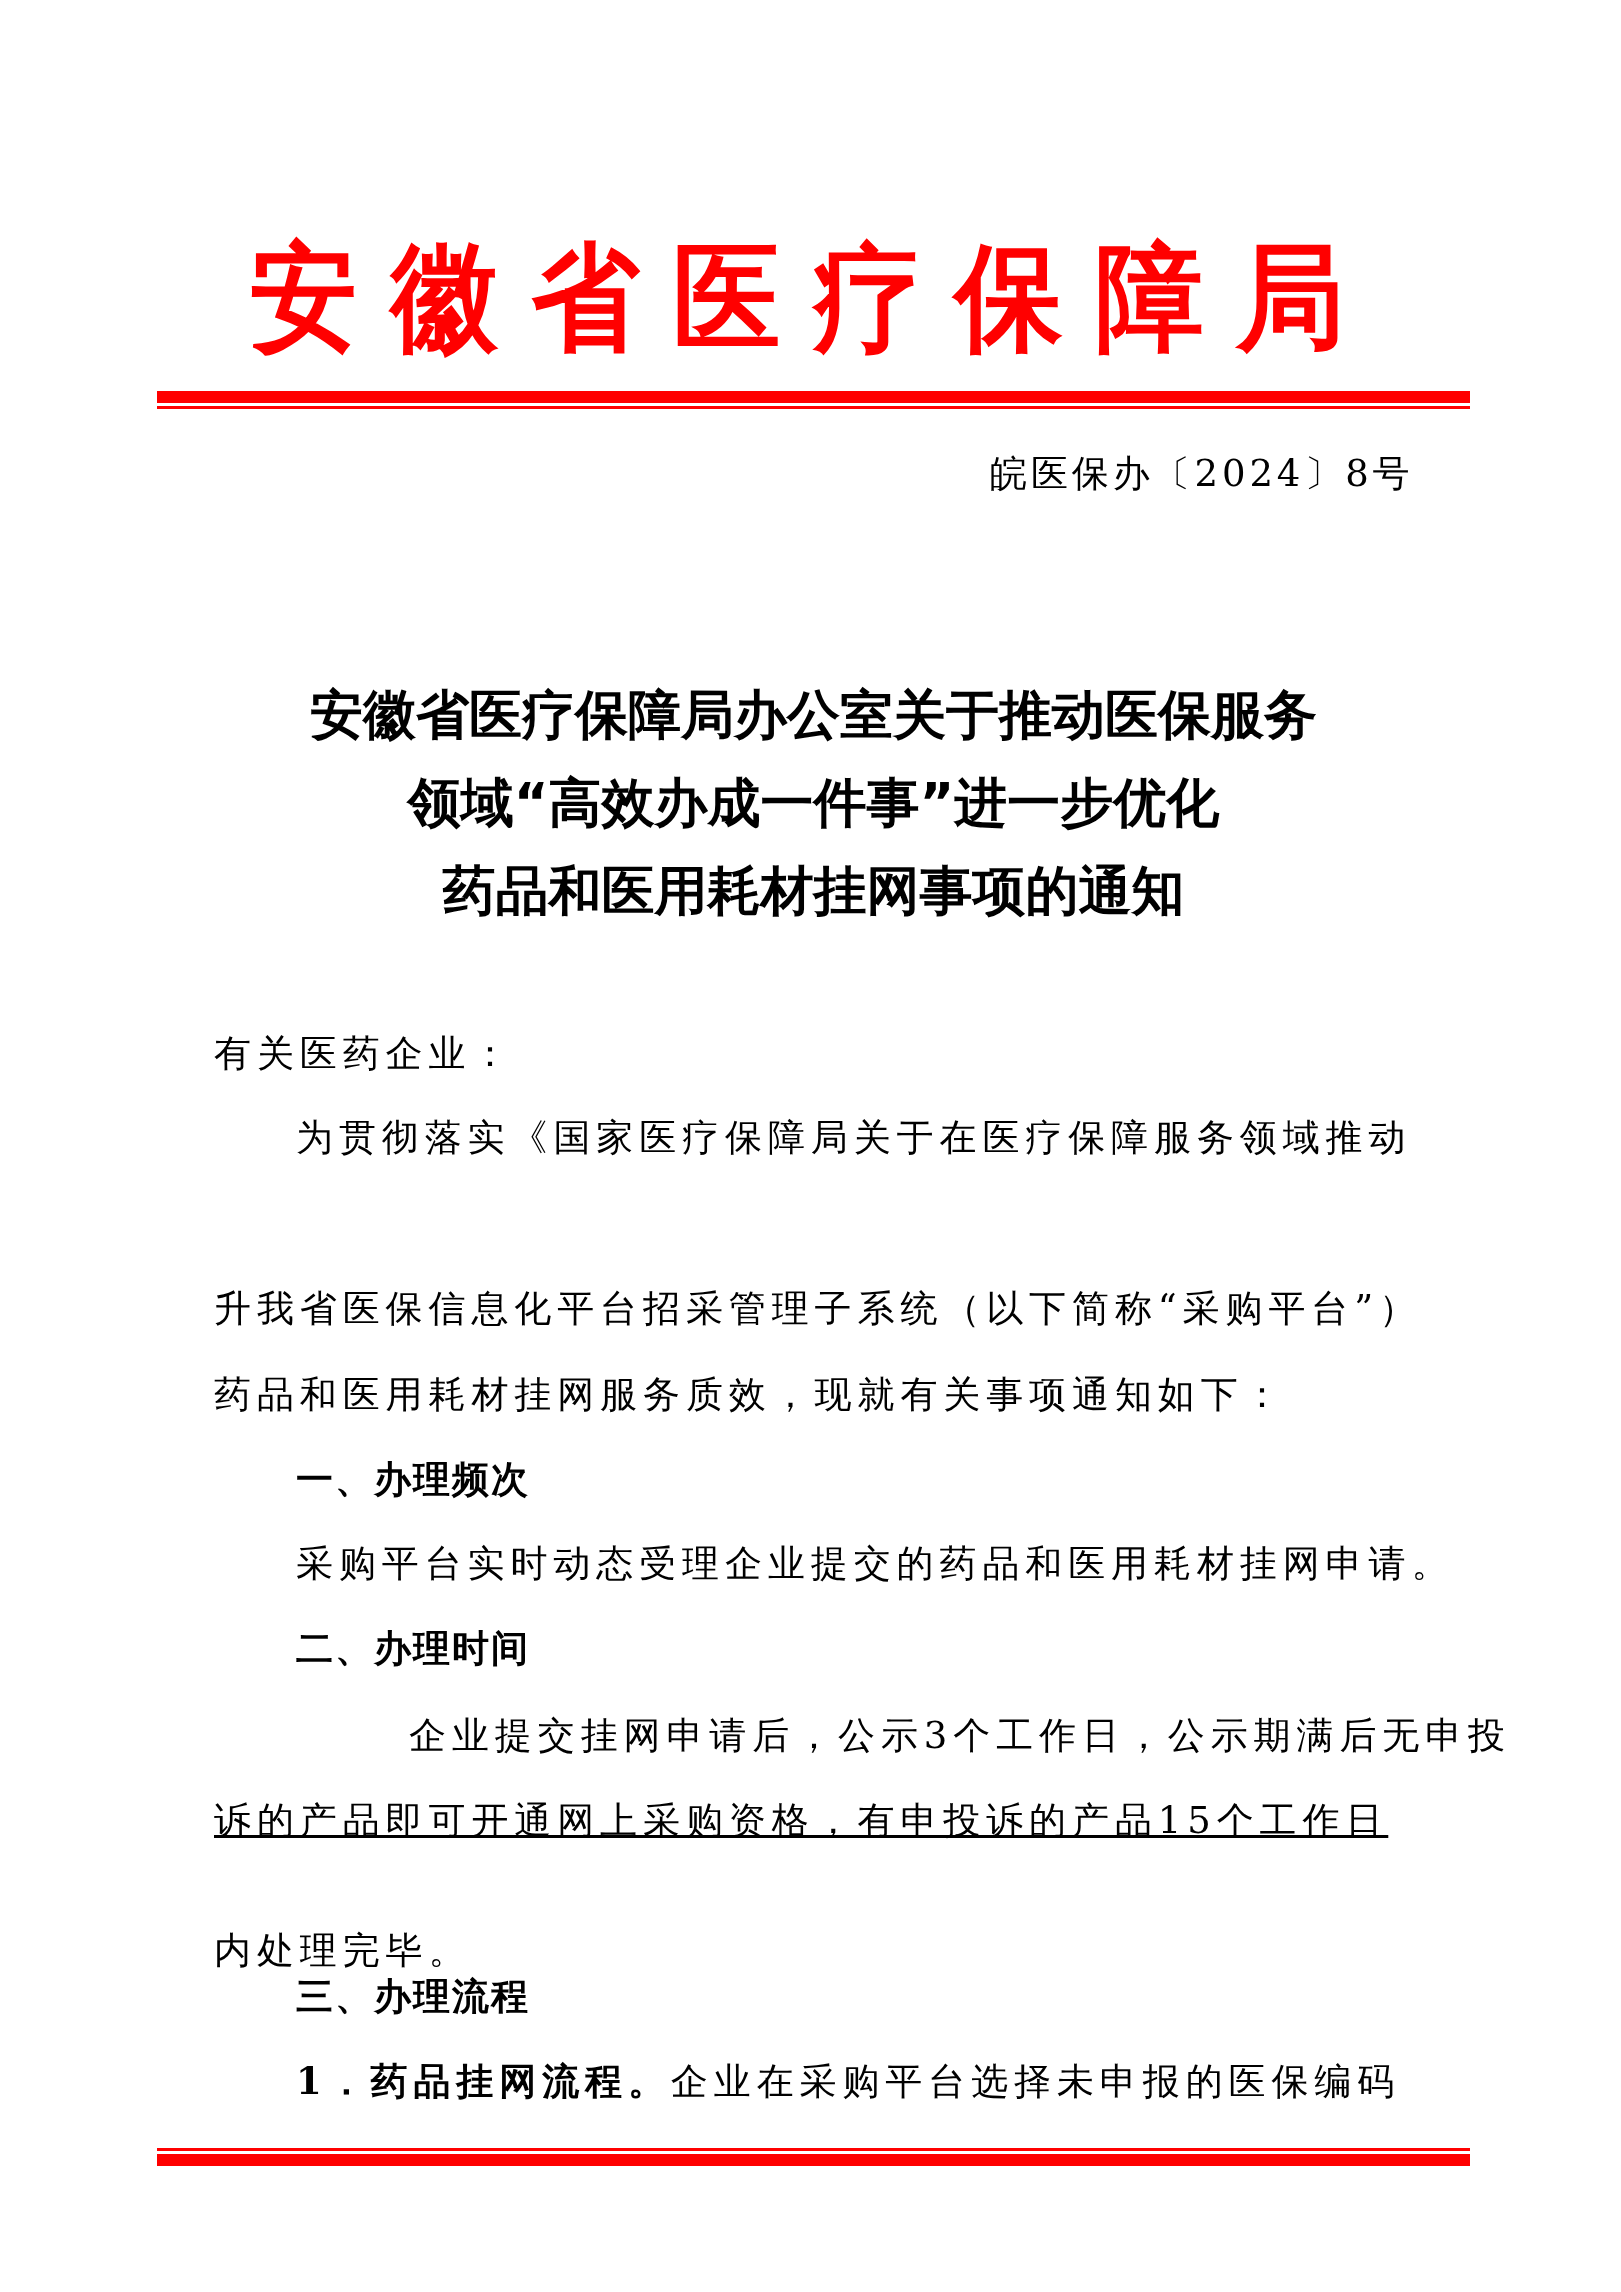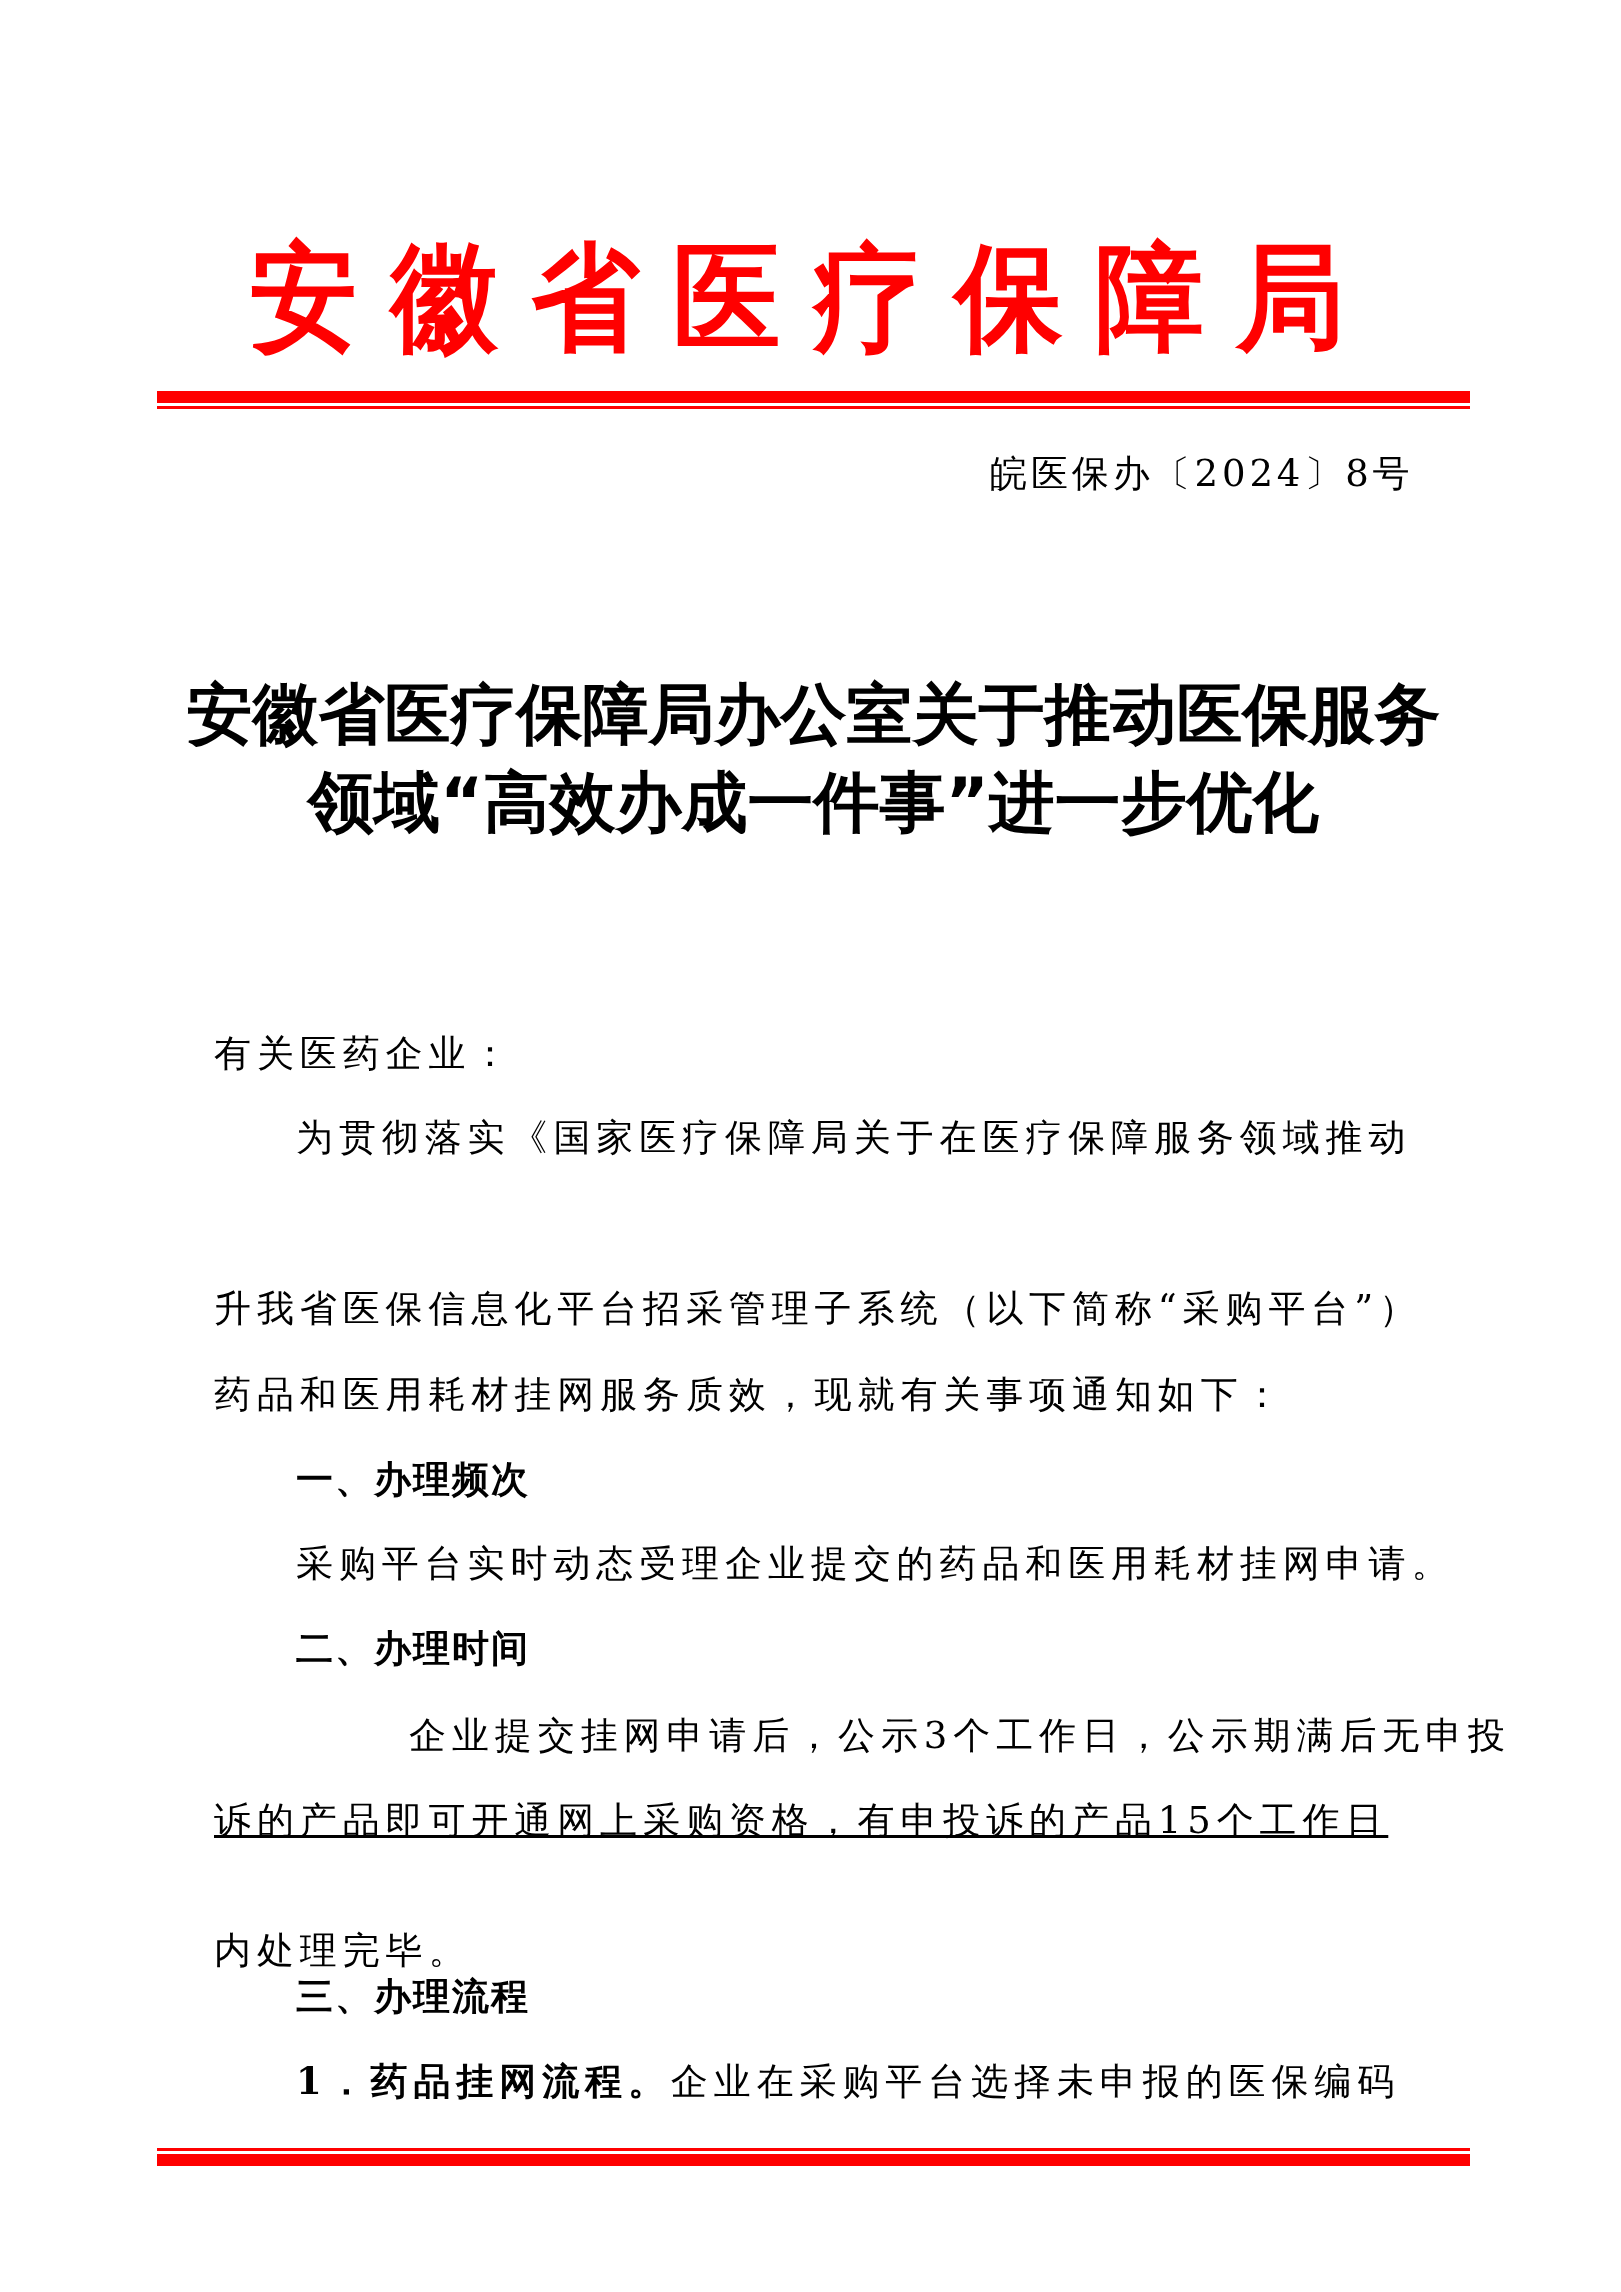--- a/index.html
+++ b/index.html
@@ -57,21 +57,21 @@
       white-space: nowrap;
     }
     .title {
       position: absolute;
       left: 157px;
       top: 655px;
       width: 1313px;
       text-align: center;
       font-family: "DejaVu Sans", "Liberation Sans", sans-serif;
       font-weight: bold;
-      font-size: 66px;
+      font-size: 53px;
       line-height: 88px;
     }
     .title div { white-space: nowrap; }
     .body-text {
       position: absolute;
       left: 214px;
       width: 1215px;
       font-size: 37px;
       letter-spacing: 5.9px;
       line-height: 1;
@@ -104,20 +104,21 @@
 
   <div class="masthead">安徽省医疗保障局</div>
   <div class="rule-top-thick"></div>
   <div class="rule-top-thin"></div>
 
   <div class="docno">皖医保办〔2024〕8号</div>
 
   <div class="title">
     <div>安徽省医疗保障局办公室关于推动医保服务</div>
     <div>领域“高效办成一件事”进一步优化</div>
+    <div>药品和医用耗材挂网事项的通知</div>
   </div>
 
   <div class="body-text" style="top:1019px;">有关医药企业：</div>
 
   <div class="body-text indent" style="top:1103px;">为贯彻落实《国家医疗保障局关于在医疗保障服务领域推动</div>
   <div class="body-text" style="top:1274px;">升我省医保信息化平台招采管理子系统（以下简称“采购平台”）</div>
   <div class="body-text" style="top:1360px;">药品和医用耗材挂网服务质效，现就有关事项通知如下：</div>
 
   <div class="body-text indent heading" style="top:1445px;">一、办理频次</div>
   <div class="body-text indent" style="top:1529px;">采购平台实时动态受理企业提交的药品和医用耗材挂网申请。</div>

